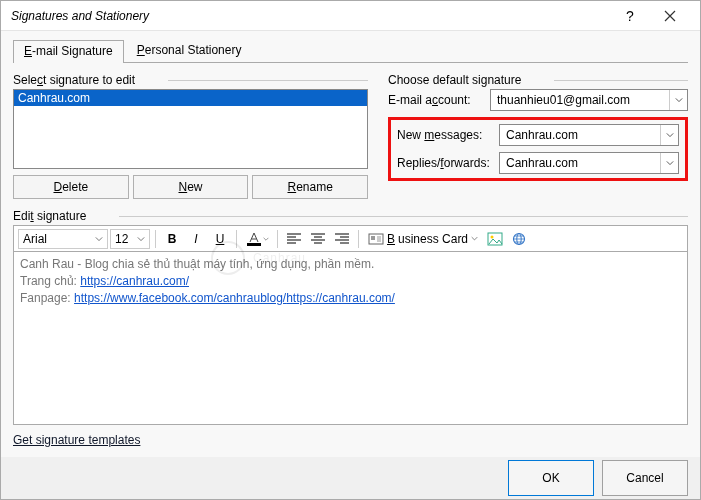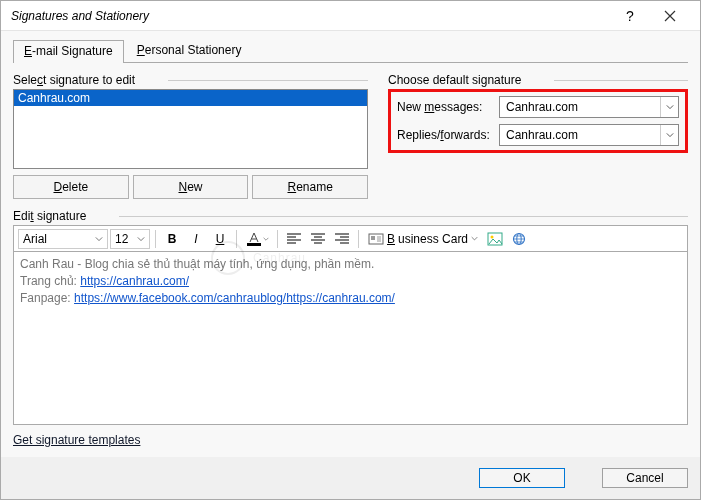--- a/index.html
+++ b/index.html
@@ -33,21 +33,21 @@
   .toolbar { display: flex; align-items: center; gap: 2px; height: 26px; border: 1px solid #aaa; border-bottom:none; background: #fff; padding: 0 4px; }
   .tb-font { width: 90px; border: 1px solid #ccc; height: 20px; display: flex; align-items: center; padding: 0 4px; }
   .tb-size { width: 40px; border: 1px solid #ccc; height: 20px; display: flex; align-items: center; padding: 0 4px; }
   .tb-btn { width: 22px; height: 22px; display: flex; align-items: center; justify-content: center; border:1px solid transparent; }
   .tb-sep { width: 1px; height: 18px; background: #ccc; margin: 0 3px; }
   .editor { flex:1; background: #fff; border: 1px solid #aaa; padding: 4px 6px; color: #777; line-height: 1.4; font-size: 13px; overflow:hidden; }
   .editor .link { color: #1155cc; text-decoration: underline; }
   .footerlink { padding: 8px 0 10px 0; }
   .footerlink a { color: #0f172a; text-decoration: underline; }
   .dlgfooter { height: 42px; border-top: 0; background: #f0f0f0; display: flex; justify-content: flex-end; align-items: center; gap: 8px; padding: 0 12px; }
-  .dlgbtn { width: 86px; height: 20px; border: 1px solid #a0a0a0; background: #f5f5f5; display: flex; align-items: center; justify-content: center; margin-left: 29px; }
+  .dlgbtn { width: 86px; height: 36px; border: 1px solid #a0a0a0; background: #f5f5f5; display: flex; align-items: center; justify-content: center; }
   .dlgbtn.primary { border: 1px solid #0078d7; }
   .watermark { position: absolute; left: 210px; top: 210px; font-size: 36px; color: rgba(0,0,0,0.07); font-weight: 400; pointer-events: none; letter-spacing: 1px; display:flex; align-items:center; gap:8px;justify-content:space-between;}
   .watermark .leaf { width:34px;height:34px;border:2px solid rgba(0,0,0,0.07);border-radius:50%; position:relative; }
   .bizcard { display:flex;align-items:center;gap:3px;border:1px solid transparent;padding:0 3px;height:22px;}
 </style>
 </head>
 <body>
 
 <div class="window">
   <div class="titlebar">
@@ -91,20 +91,31 @@
               <span><span class="underline">R</span>ename</span>
             </div>
         </div>
       </div>
 
       <div class="rightcol">
         <div class="grouplabel">
             <span>Choose default signature</span>
             <span class="line"></span>
           </div>
+        <div class="formrow">
+          <span class="lbl">E-mail a<span class="underline">c</span>count:</span>
+          <div class="dropdown">
+            <span class="val">thuanhieu01@gmail.com</span>
+            <span class="arrow">
+                <svg viewBox="0 0 10 10">
+                  <path d="M1 3 L5 7 L9 3" fill="none" stroke="#555" stroke-width="1.2"></path>
+                </svg>
+              </span>
+          </div>
+        </div>
 
         <div class="highlightbox">
           <div class="formrow">
             <span class="lbl">New <span class="underline">m</span>essages:</span>
             <div class="dropdown">
               <span class="val">Canhrau.com</span>
               <span class="arrow">
                   <svg viewBox="0 0 10 10">
                     <path d="M1 3 L5 7 L9 3" fill="none" stroke="#555" stroke-width="1.2"></path>
                   </svg>

